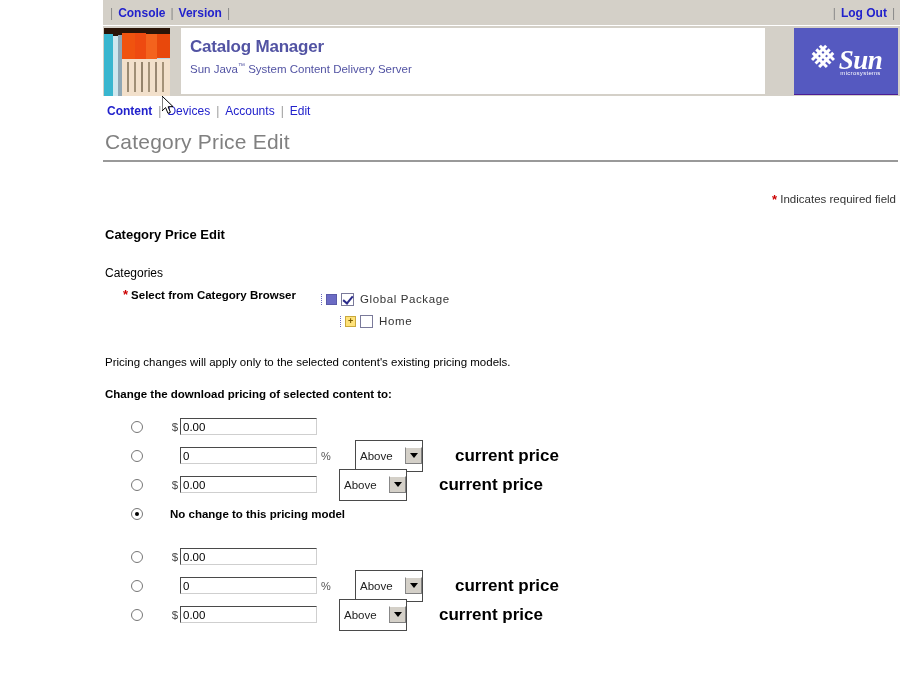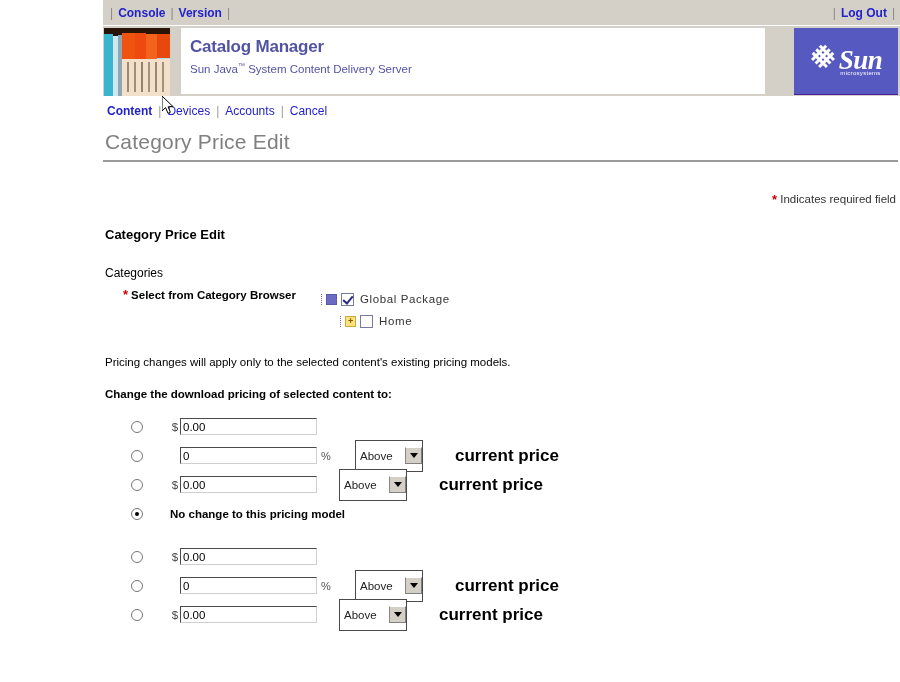--- a/index.html
+++ b/index.html
@@ -496,21 +496,21 @@
     </div>
   </div>
 
   <div class="tabnav">
     <a class="tab-item active">Content</a>
     <span class="tab-sep">|</span>
     <a class="tab-item">Devices</a>
     <span class="tab-sep">|</span>
     <a class="tab-item">Accounts</a>
     <span class="tab-sep">|</span>
-    <a class="tab-item">Cancel</a>
+    <a class="tab-item">Edit</a>
   </div>
 
   <div class="page-title">Category Price Edit</div>
   <div class="title-rule"></div>
 
   <div class="req-note">
     <span class="req-star">*</span>
     <span>Indicates required field</span>
   </div>
 

